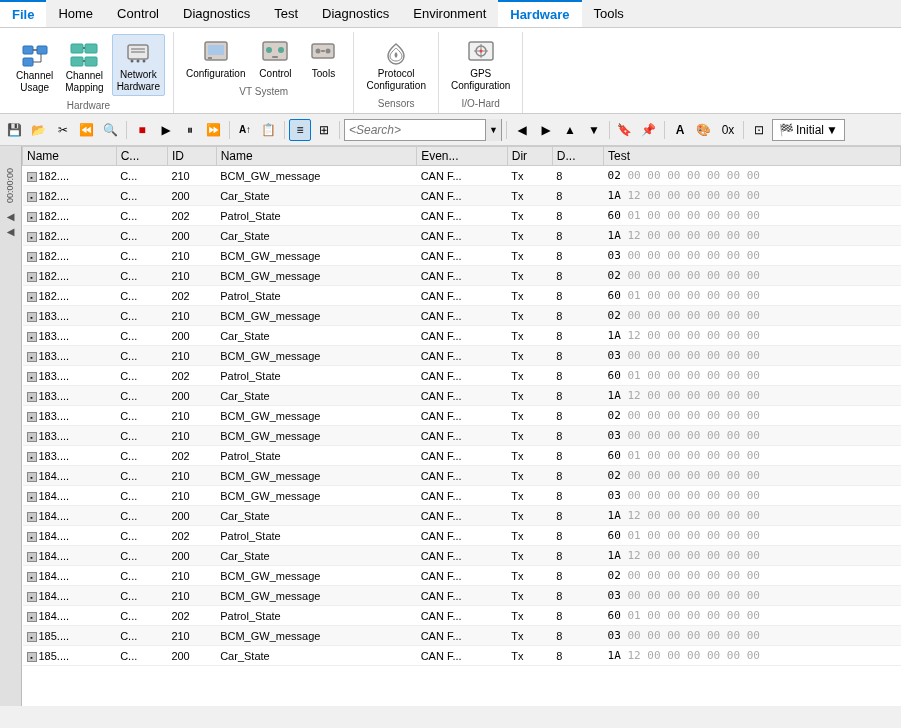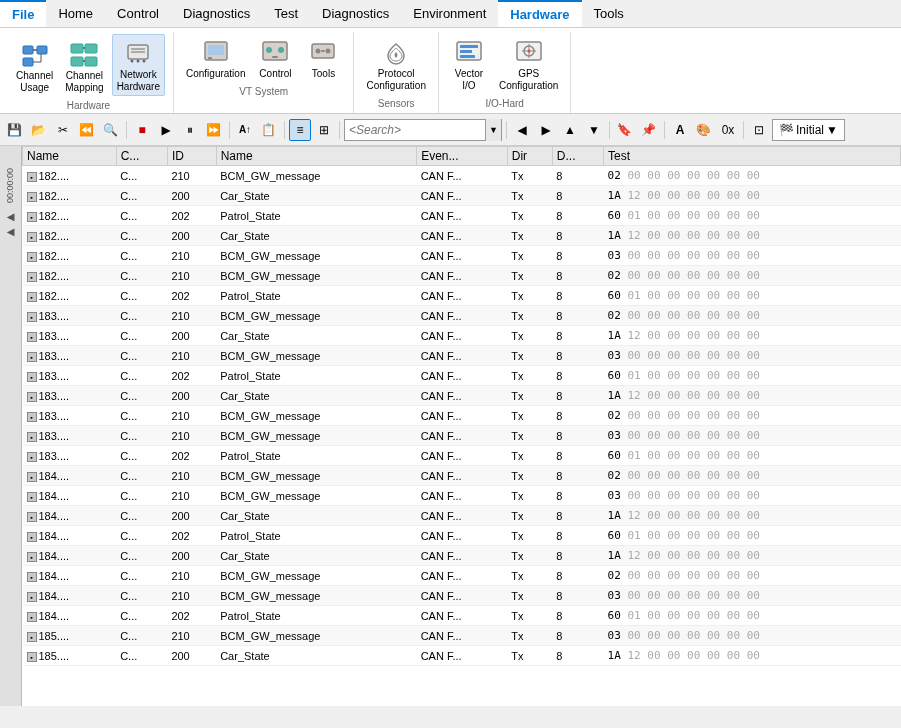--- a/index.html
+++ b/index.html
@@ -152,31 +152,20 @@
             </svg>
           </div>
           <div class="label">Protocol<br>Configuration</div>
         </div>
       </div>
       <div class="ribbon-group-label">Sensors</div>
     </div>
 
     <div class="ribbon-group">
       <div class="ribbon-group-items">
-        <div class="ribbon-btn">
-          <div class="icon">
-            <svg width="32" height="32" viewBox="0 0 32 32">
-              <rect x="4" y="6" width="24" height="18" rx="2" fill="#f0f0f0" stroke="#888" stroke-width="1.5"></rect>
-              <rect x="7" y="9" width="18" height="3" rx="0.5" fill="#4a90d9"></rect>
-              <rect x="7" y="14" width="12" height="3" rx="0.5" fill="#4a90d9"></rect>
-              <rect x="7" y="19" width="15" height="3" rx="0.5" fill="#4a90d9"></rect>
-            </svg>
-          </div>
-          <div class="label">Vector<br>I/O</div>
-        </div>
         <div class="ribbon-btn">
           <div class="icon">
             <svg width="32" height="32" viewBox="0 0 32 32">
               <rect x="4" y="6" width="24" height="18" rx="2" fill="#f0f0f0" stroke="#888" stroke-width="1.5"></rect>
               <circle cx="16" cy="15" r="5" fill="none" stroke="#888" stroke-width="1.5"></circle>
               <line x1="16" y1="8" x2="16" y2="22" stroke="#888" stroke-width="1"></line>
               <line x1="9" y1="15" x2="23" y2="15" stroke="#888" stroke-width="1"></line>
               <circle cx="16" cy="15" r="1.5" fill="#e44"></circle>
             </svg>
           </div>

